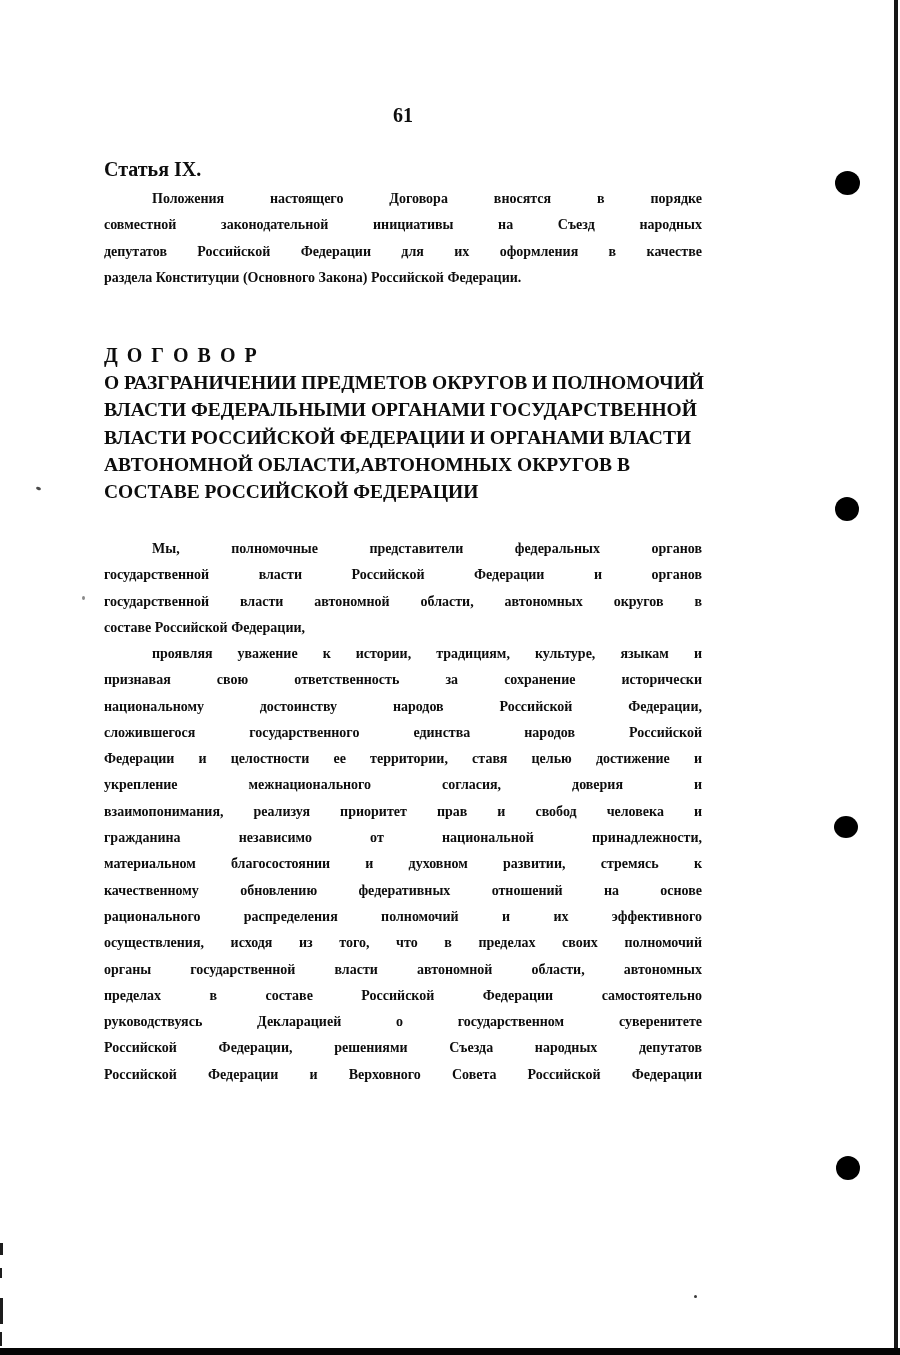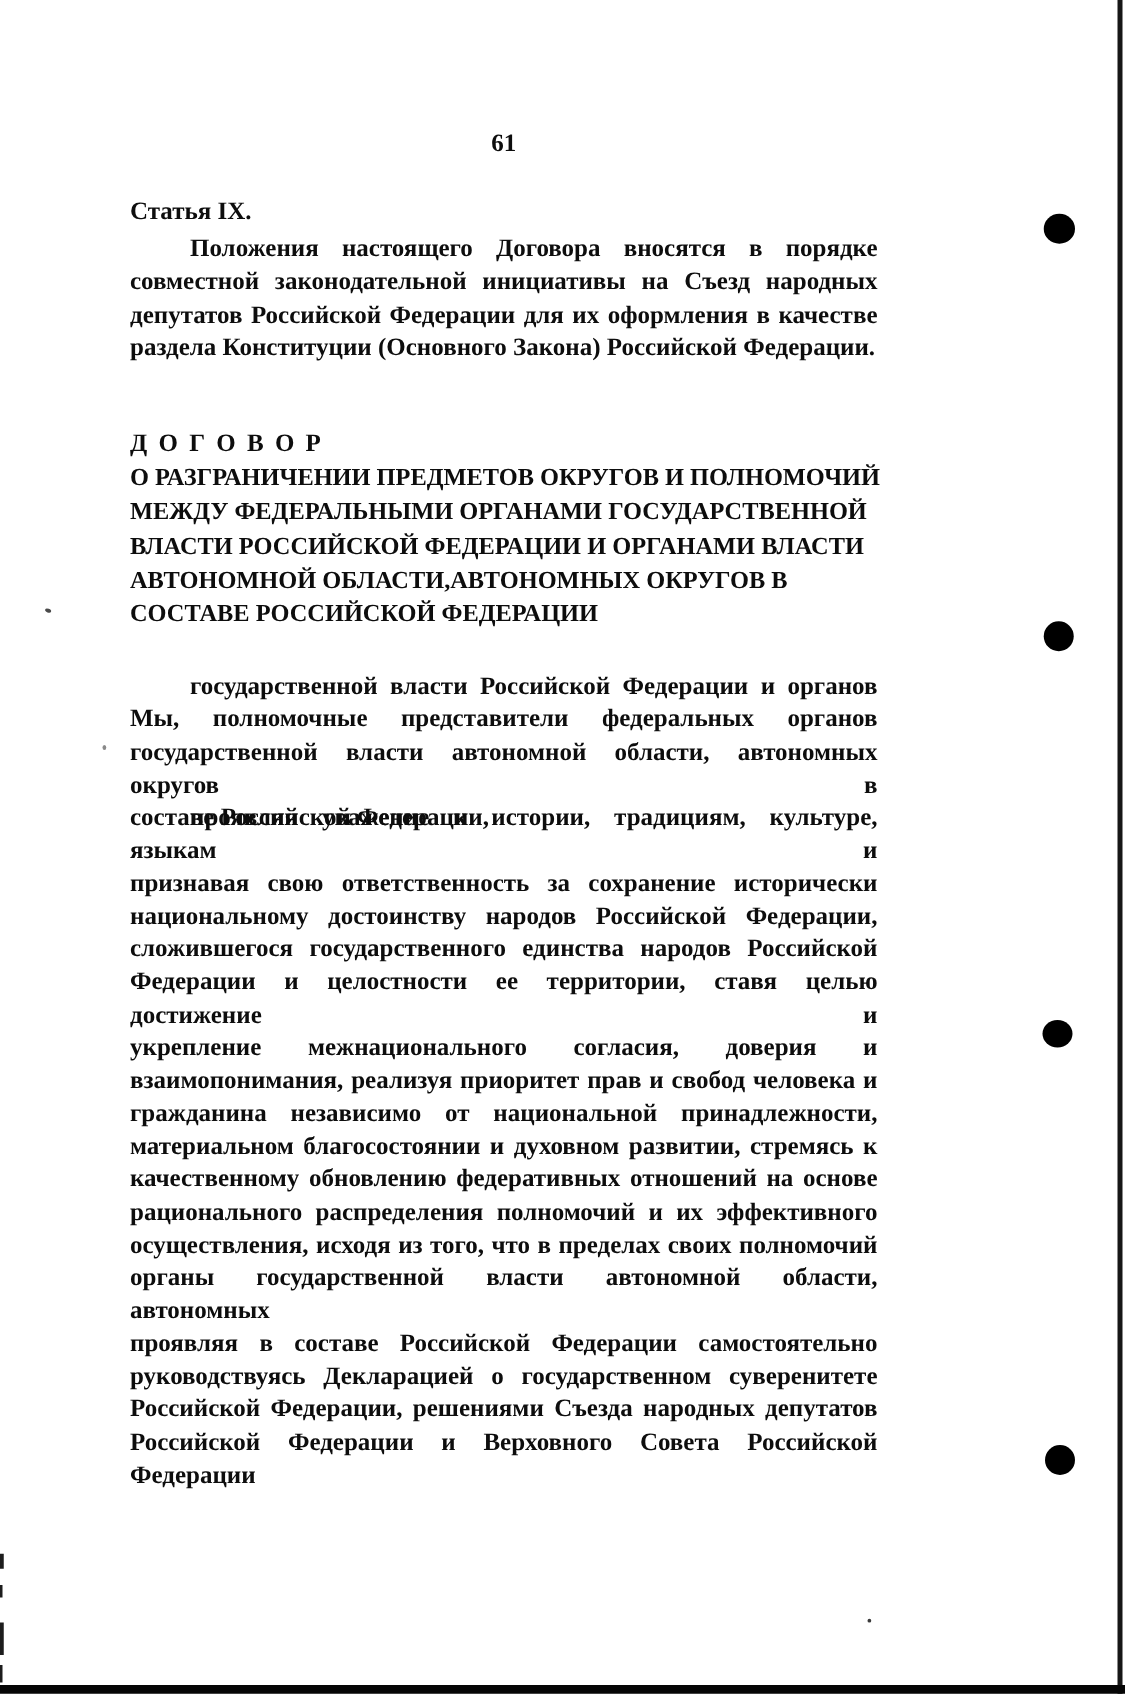--- a/index.html
+++ b/index.html
@@ -17,21 +17,21 @@
 
   .page-number {
     top: 102px; text-align: center;
     font-size: 20px; font-weight: bold; line-height: 27px;
   }
   .article-heading {
     top: 156px; text-align: left;
     font-size: 20px; font-weight: bold; line-height: 27px;
   }
   .para {
-    font-size: 20px; font-weight: bold; line-height: 26.3px;
+    font-size: 14px; font-weight: bold; line-height: 26.3px;
   }
   .para .line { text-align: justify; text-align-last: justify; }
   .para .line:last-child { text-align-last: left; }
   .para.justify-all .line:last-child { text-align-last: justify; }
   .para.indent .line:first-child { text-indent: 48px; }
   .article-para { top: 186px; }
 
   .treaty-title {
     top: 342px; font-size: 19.5px; font-weight: bold; line-height: 27.2px;
   }
@@ -74,48 +74,48 @@
   <div class="col para article-para indent">
       <div class="line">Положения настоящего Договора вносятся в порядке</div>
       <div class="line">совместной законодательной инициативы на Съезд народных</div>
       <div class="line">депутатов Российской Федерации для их оформления в качестве</div>
       <div class="line">раздела Конституции (Основного Закона) Российской Федерации.</div>
     </div>
 
   <div class="col treaty-title">
       <div class="line">Д О Г О В О Р</div>
       <div class="line">О РАЗГРАНИЧЕНИИ ПРЕДМЕТОВ ОКРУГОВ И ПОЛНОМОЧИЙ</div>
-      <div class="line">МЕЖДУ ФЕДЕРАЛЬНЫМИ ОРГАНАМИ ГОСУДАРСТВЕННОЙ</div>
+      <div class="line">ВЛАСТИ ФЕДЕРАЛЬНЫМИ ОРГАНАМИ ГОСУДАРСТВЕННОЙ</div>
       <div class="line">ВЛАСТИ РОССИЙСКОЙ ФЕДЕРАЦИИ И ОРГАНАМИ ВЛАСТИ</div>
       <div class="line">АВТОНОМНОЙ ОБЛАСТИ,АВТОНОМНЫХ ОКРУГОВ В</div>
       <div class="line">СОСТАВЕ РОССИЙСКОЙ ФЕДЕРАЦИИ</div>
     </div>
 
   <div class="col para preamble-1 indent">
+      <div class="line">Мы, полномочные представители федеральных органов</div>
       <div class="line">государственной власти Российской Федерации и органов</div>
-      <div class="line">Мы, полномочные представители федеральных органов</div>
       <div class="line">государственной власти автономной области, автономных округов в</div>
       <div class="line">составе Российской Федерации,</div>
     </div>
 
   <div class="col para preamble-2 indent justify-all">
       <div class="line">проявляя уважение к истории, традициям, культуре, языкам и</div>
       <div class="line">признавая свою ответственность за сохранение исторически</div>
       <div class="line">национальному достоинству народов Российской Федерации,</div>
       <div class="line">сложившегося государственного единства народов Российской</div>
       <div class="line">Федерации и целостности ее территории, ставя целью достижение и</div>
       <div class="line">укрепление межнационального согласия, доверия и</div>
       <div class="line">взаимопонимания, реализуя приоритет прав и свобод человека и</div>
       <div class="line">гражданина независимо от национальной принадлежности,</div>
       <div class="line">материальном благосостоянии и духовном развитии, стремясь к</div>
       <div class="line">качественному обновлению федеративных отношений на основе</div>
       <div class="line">рационального распределения полномочий и их эффективного</div>
       <div class="line">осуществления, исходя из того, что в пределах своих полномочий</div>
       <div class="line">органы государственной власти автономной области, автономных</div>
-      <div class="line">проявляя в составе Российской Федерации самостоятельно</div>
+      <div class="line">пределах в составе Российской Федерации самостоятельно</div>
       <div class="line">руководствуясь Декларацией о государственном суверенитете</div>
       <div class="line">Российской Федерации, решениями Съезда народных депутатов</div>
       <div class="line">Российской Федерации и Верховного Совета Российской Федерации</div>
     </div>
 
   <div class="binding-dot dot1"></div>
   <div class="binding-dot dot2"></div>
   <div class="binding-dot dot3"></div>
   <div class="binding-dot dot4"></div>
 

